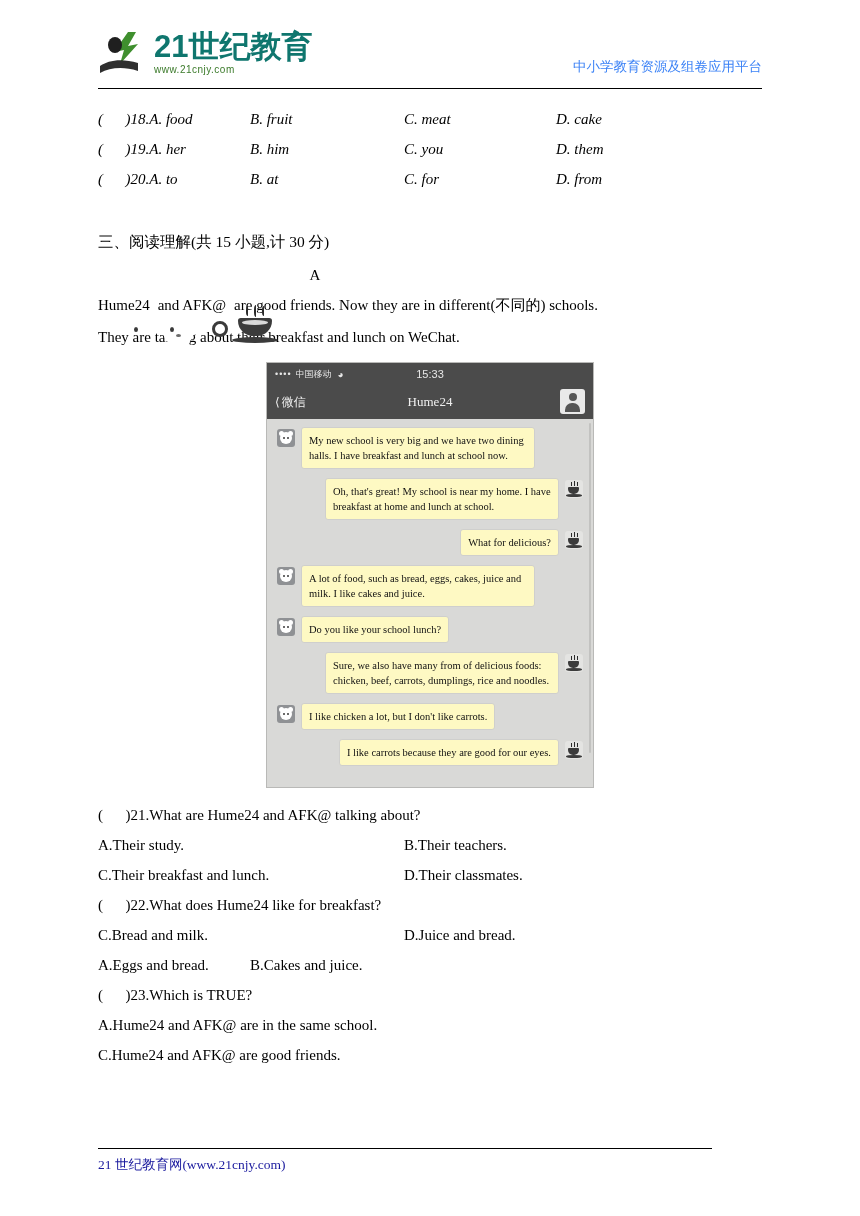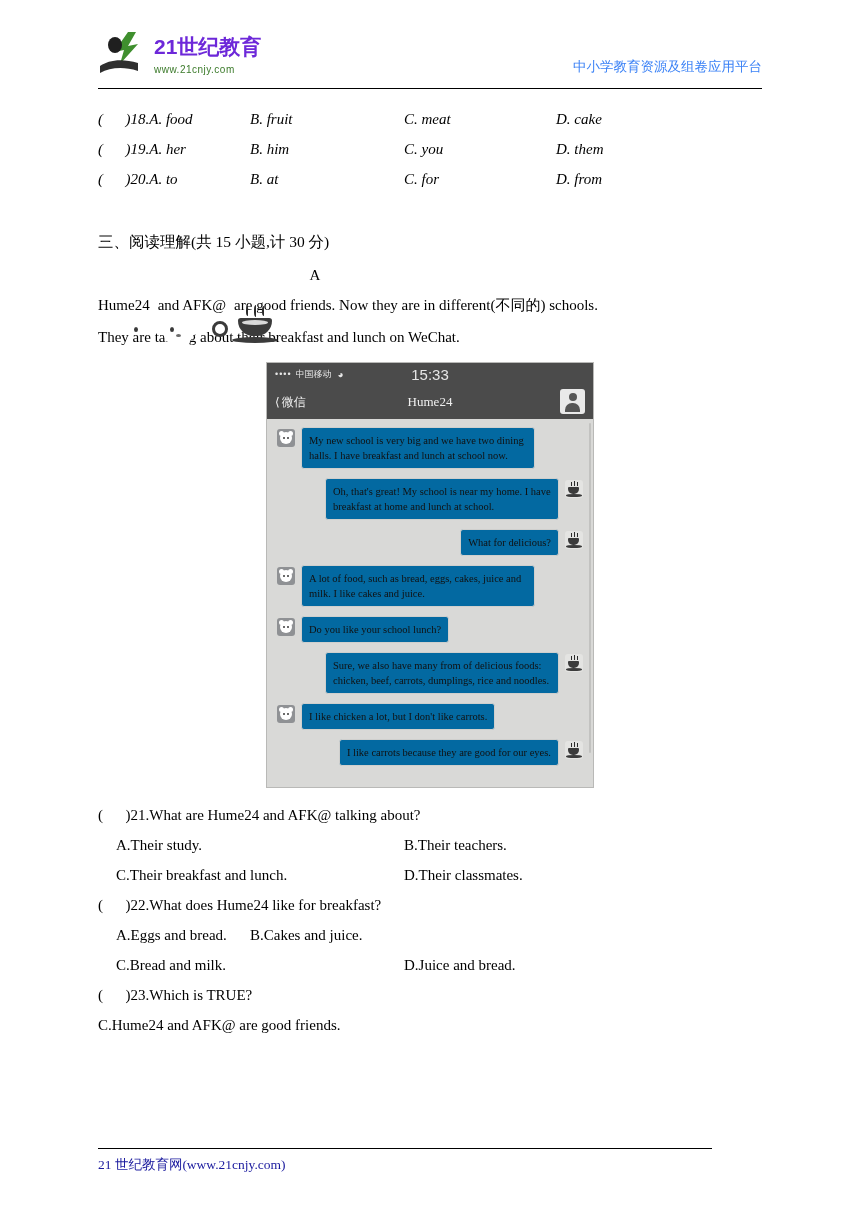--- a/index.html
+++ b/index.html
@@ -45,23 +45,23 @@
   }
   .logo-text {
     position: absolute;
     left: 56px;
     top: 2px;
     width: 210px;
     height: 48px;
   }
   .logo-title {
     font-family: "Liberation Sans", sans-serif;
-    font-size: 21px;
+    font-size: 31px;
     font-weight: bold;
-    color: #6d28d9;
+    color: #0f766e;
     letter-spacing: 0px;
     line-height: 34px;
   }
   .logo-sub {
     font-family: "Liberation Sans", sans-serif;
     font-size: 10px;
     color: #3b7a2a;
     letter-spacing: 0.5px;
     line-height: 12px;
   }
@@ -255,21 +255,21 @@
     position: relative;
     padding: 0 8px;
   }
   .dots { letter-spacing: 1px; font-size: 9px; }
   .wechat-statusbar .carrier { margin-left: 4px; }
   .wechat-statusbar .wifi { margin-left: 6px; font-size: 10px; }
   .wechat-statusbar .time {
     position: absolute;
     left: 0; right: 0;
     text-align: center;
-    font-size: 15px;
+    font-size: 11px;
   }
   .wechat-navbar {
     height: 34px;
     background: #4b4b4b;
     color: #f0f0f0;
     display: flex;
     align-items: center;
     position: relative;
     padding: 0 8px;
     font-family: "Liberation Sans", sans-serif;
@@ -361,21 +361,21 @@
     background: #3b3b3b; border-radius: 50%;
   }
   .av.afk .st {
     position:absolute; top: 2px; width:1px; height:4px; background:#2b2b2b;
   }
   .av.afk .st1 { left: 6px; }
   .av.afk .st2 { left: 9px; top:1px; height:5px; }
   .av.afk .st3 { left: 12px; }
 
   .bubble {
-    background: #0369a1;
+    background: #fef9c3;
     border: 1px solid #cfcfcd;
     border-radius: 3px;
     padding: 5px 7px;
     font-size: 10.5px;
     line-height: 15px;
     font-family: "Liberation Serif", serif;
     color: #111;
     max-width: 218px;
   }
   .msg-row .bubble { margin-left: 6px; }
@@ -398,21 +398,21 @@
     height: 30px;
   }
   .q .stem { position: absolute; left: 0; white-space: pre; }
   .opts {
     position: relative;
     height: 30px;
     font-size: 15px;
     line-height: 30px;
   }
   .opts .o { position: absolute; top: 0; white-space: pre; }
-  .oA { left: 0px; margin-left: 18px; }
+  .oA { left: 0px; }
   .oB-mid { left: 306px; }
   .oB-near { left: 152px; }
   .line-full {
     font-size: 15px;
     line-height: 30px;
     white-space: pre;
   }
 
   
   .footer-rule {
@@ -605,29 +605,30 @@
     </div>
     <div class="opts">
       <span class="o oA">C.Their breakfast and lunch.</span>
       <span class="o oB-mid">D.Their classmates.</span>
     </div>
 
     <div class="q">
       <span class="stem">(      )22.What does Hume24 like for breakfast?</span>
     </div>
     <div class="opts">
+      <span class="o oA">C.Bread and milk.</span>
+      <span class="o oB-mid">D.Juice and bread.</span>
+    </div>
+    <div class="opts">
       <span class="o oA">A.Eggs and bread.</span>
       <span class="o oB-near">B.Cakes and juice.</span>
     </div>
-    <div class="opts">
-      <span class="o oA">C.Bread and milk.</span>
-      <span class="o oB-mid">D.Juice and bread.</span>
-    </div>
 
     <div class="q">
       <span class="stem">(      )23.Which is TRUE?</span>
     </div>
+    <div class="line-full">A.Hume24 and AFK@ are in the same school.</div>
     <div class="line-full">C.Hume24 and AFK@ are good friends.</div>
   </div>
 
   <div class="footer-rule"></div>
   <div class="footer-text">21 世纪教育网(www.21cnjy.com)</div>
 </div>
 
 </body></html>

